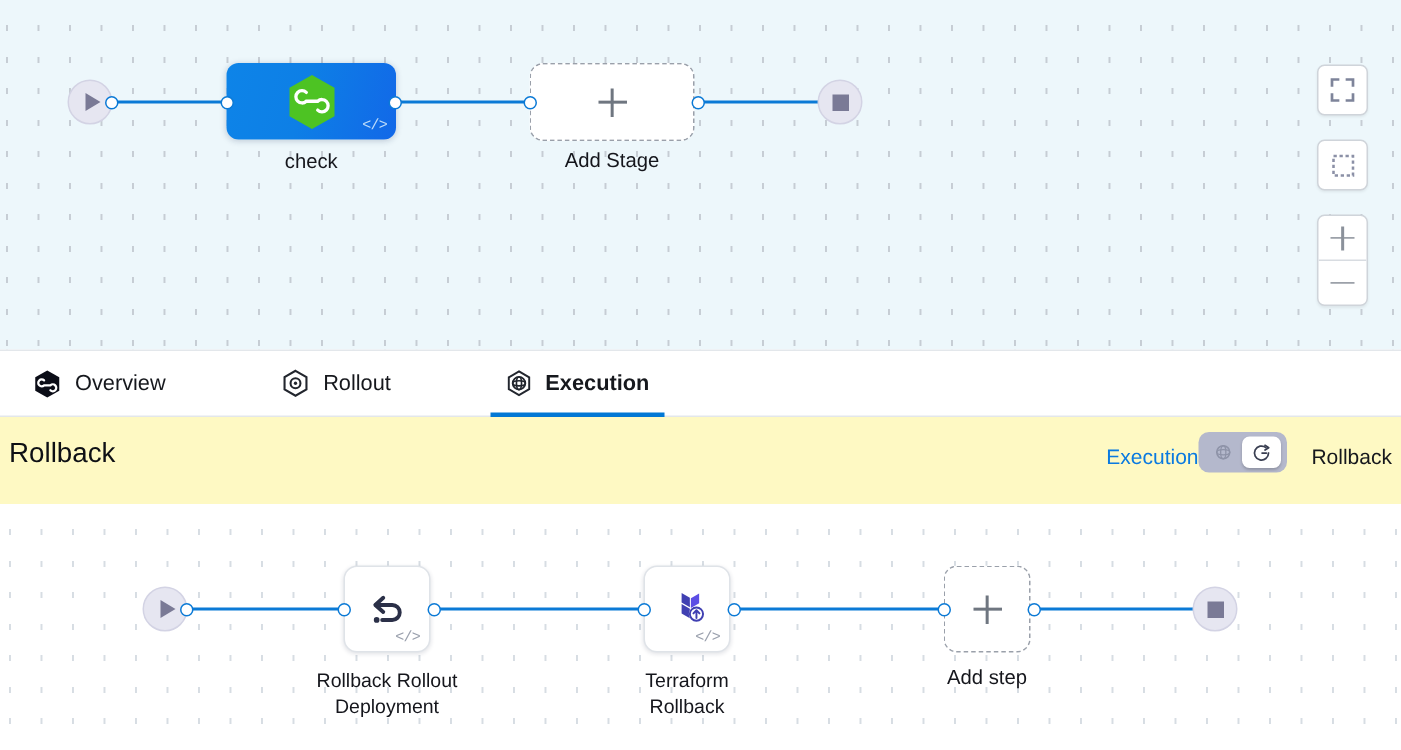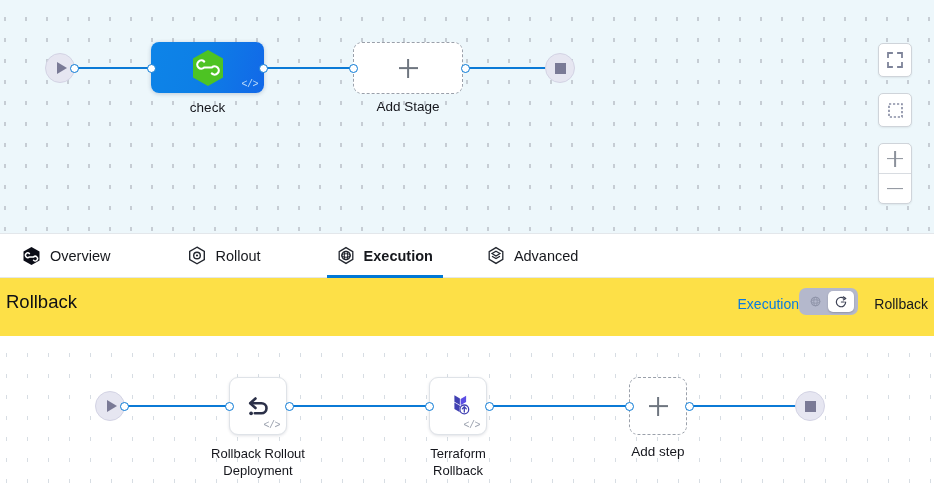--- a/index.html
+++ b/index.html
@@ -143,21 +143,21 @@
     padding:0 10px;position:relative;box-sizing:border-box;cursor:pointer;
   }
   .tab .tlabel{font-size:14.5px;color:#16181d;}
   .tab.active .tlabel{font-weight:bold;}
   .tab.active::after{
     content:"";position:absolute;left:0;right:0;bottom:-1px;height:3px;background:#0278d5;
   }
 
   
   .rbhead{
-    position:absolute;left:0;right:0;top:278px;height:58px;background:#fde047;
+    position:absolute;left:0;right:0;top:278px;height:58px;background:#fef9c3;
   }
   .rbtitle{
     position:absolute;left:6px;top:13px;font-size:18.5px;color:#0e1015;
   }
   .modelink{
     position:absolute;right:135px;top:18px;font-size:14px;color:#0a7ae0;cursor:pointer;
   }
   .moderight{
     position:absolute;right:6px;top:18px;font-size:14px;color:#16181d;
   }
@@ -260,28 +260,20 @@
     <div class="tab active" style="margin-left:56px;">
       <svg width="18" height="19" viewBox="0 0 18 19">
         <path d="M9 1.6 L15.8 5.6 L15.8 13.4 L9 17.4 L2.2 13.4 L2.2 5.6 Z" fill="none" stroke="#22262e" stroke-width="1.3"></path>
         <circle cx="9" cy="9.5" r="4.2" fill="none" stroke="#22262e" stroke-width="1.2"></circle>
         <ellipse cx="9" cy="9.5" rx="4.2" ry="1.7" fill="none" stroke="#22262e" stroke-width="1.1"></ellipse>
         <ellipse cx="9" cy="9.5" rx="1.7" ry="4.2" fill="none" stroke="#22262e" stroke-width="1.1"></ellipse>
       </svg>
       <span class="tlabel">Execution</span>
     </div>
 
-    <div class="tab" style="margin-left:34px;">
-      <svg width="18" height="19" viewBox="0 0 18 19">
-        <path d="M9 1.6 L15.8 5.6 L15.8 13.4 L9 17.4 L2.2 13.4 L2.2 5.6 Z" fill="none" stroke="#22262e" stroke-width="1.3"></path>
-        <path d="M9 5.2 L13 7.6 L9 10 L5 7.6 Z" fill="none" stroke="#22262e" stroke-width="1.2"></path>
-        <path d="M5 10.2 L9 12.6 L13 10.2" fill="none" stroke="#22262e" stroke-width="1.2"></path>
-      </svg>
-      <span class="tlabel">Advanced</span>
-    </div>
   </div>
 
   <div class="rbhead">
     <div class="rbtitle">Rollback</div>
     <div class="modelink">Execution</div>
 
     <div class="toggle">
       <div class="seg">
         <svg width="13" height="13" viewBox="0 0 18 18">
           <circle cx="9" cy="9" r="6" fill="none" stroke="#8e93a8" stroke-width="1.4"></circle>

